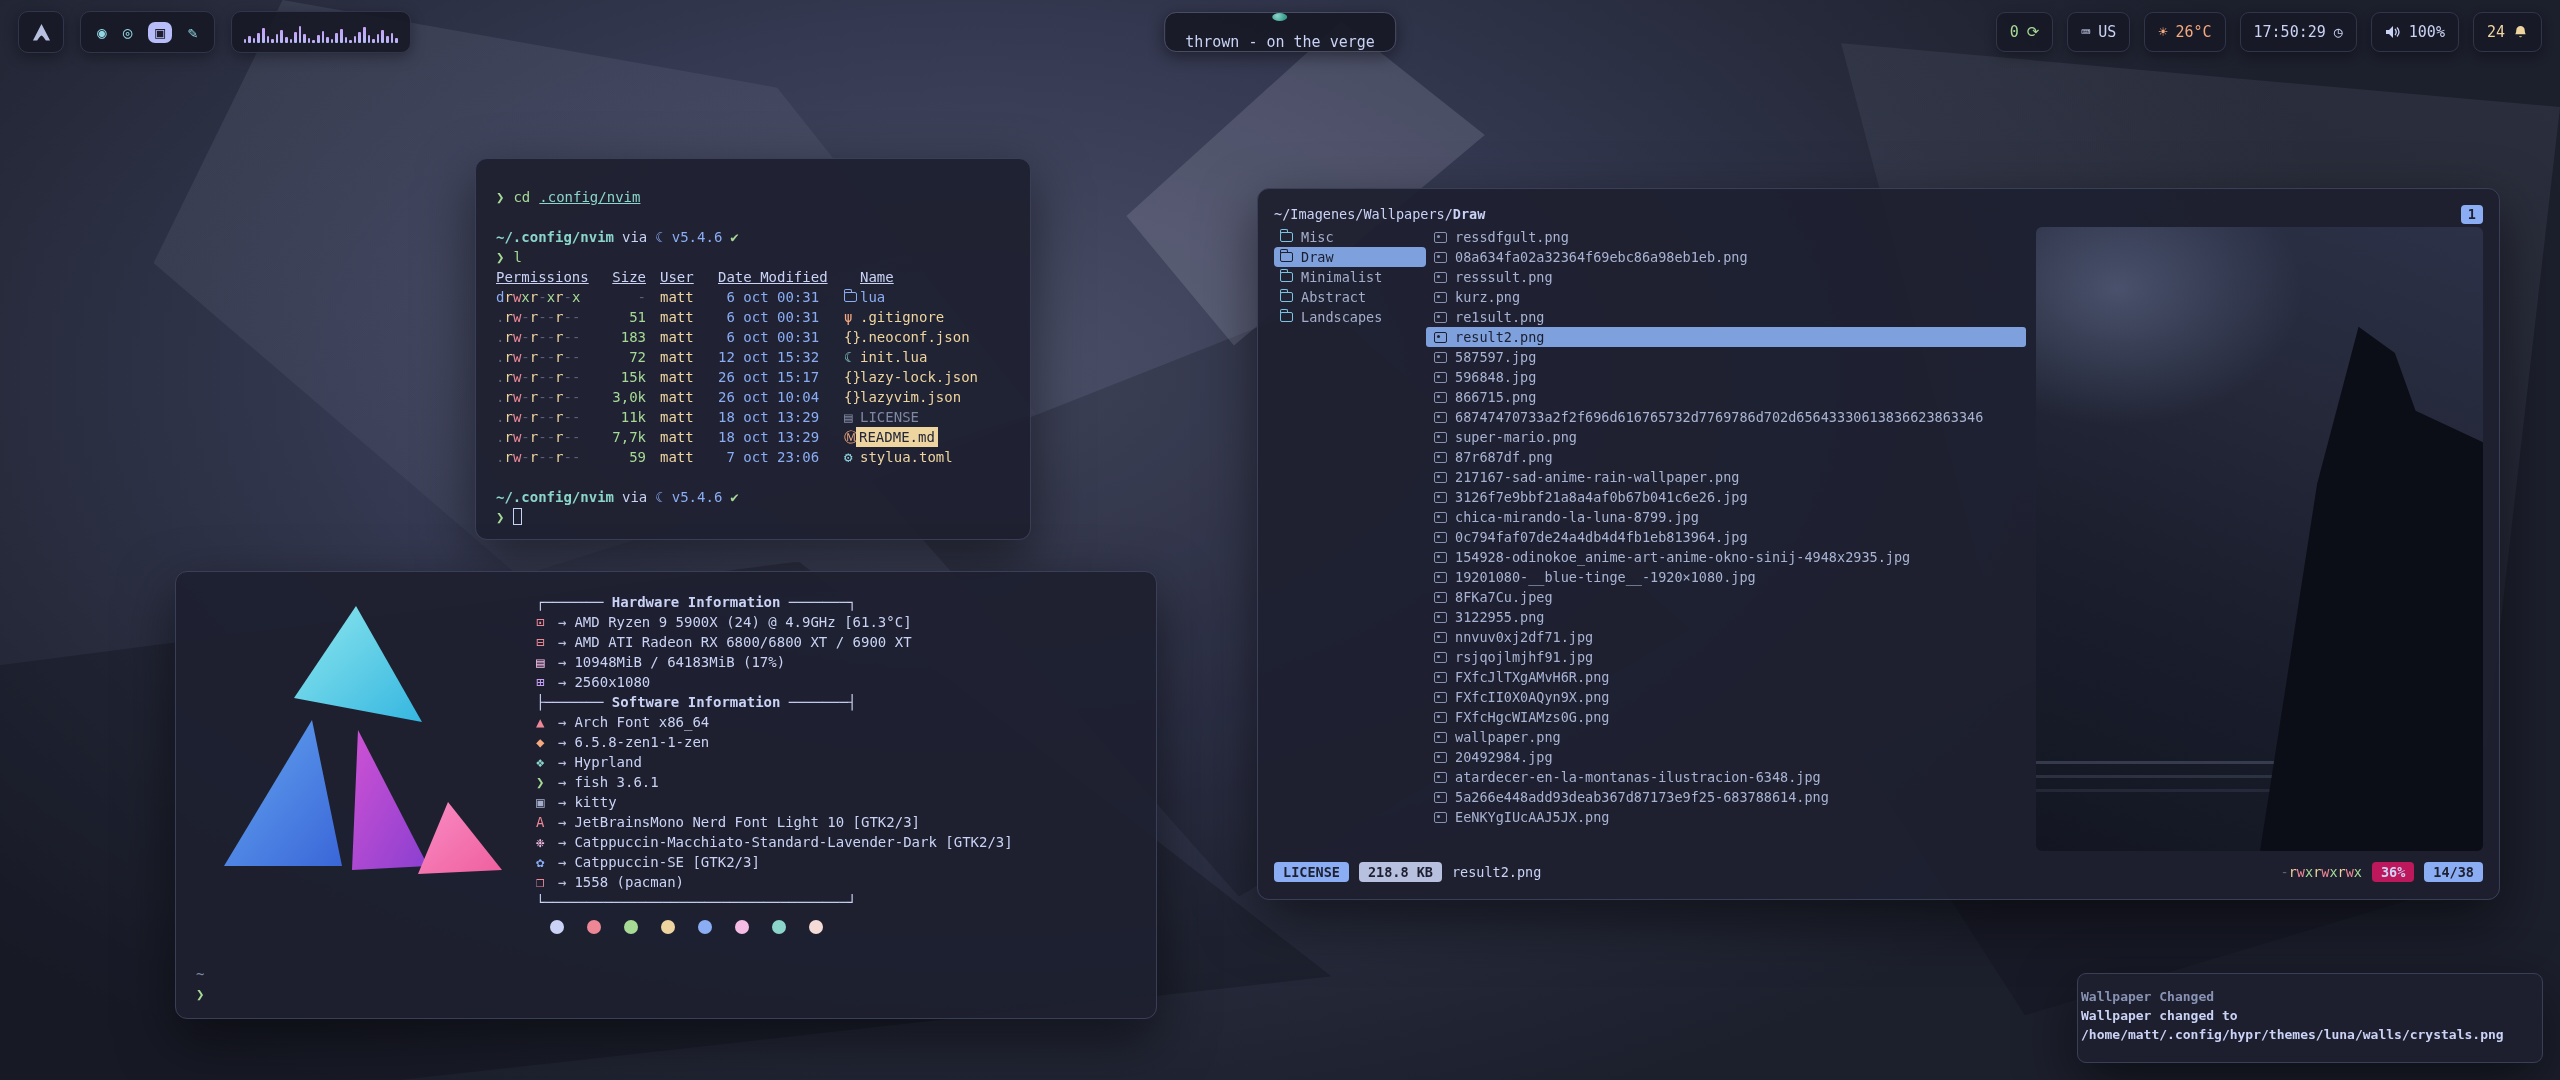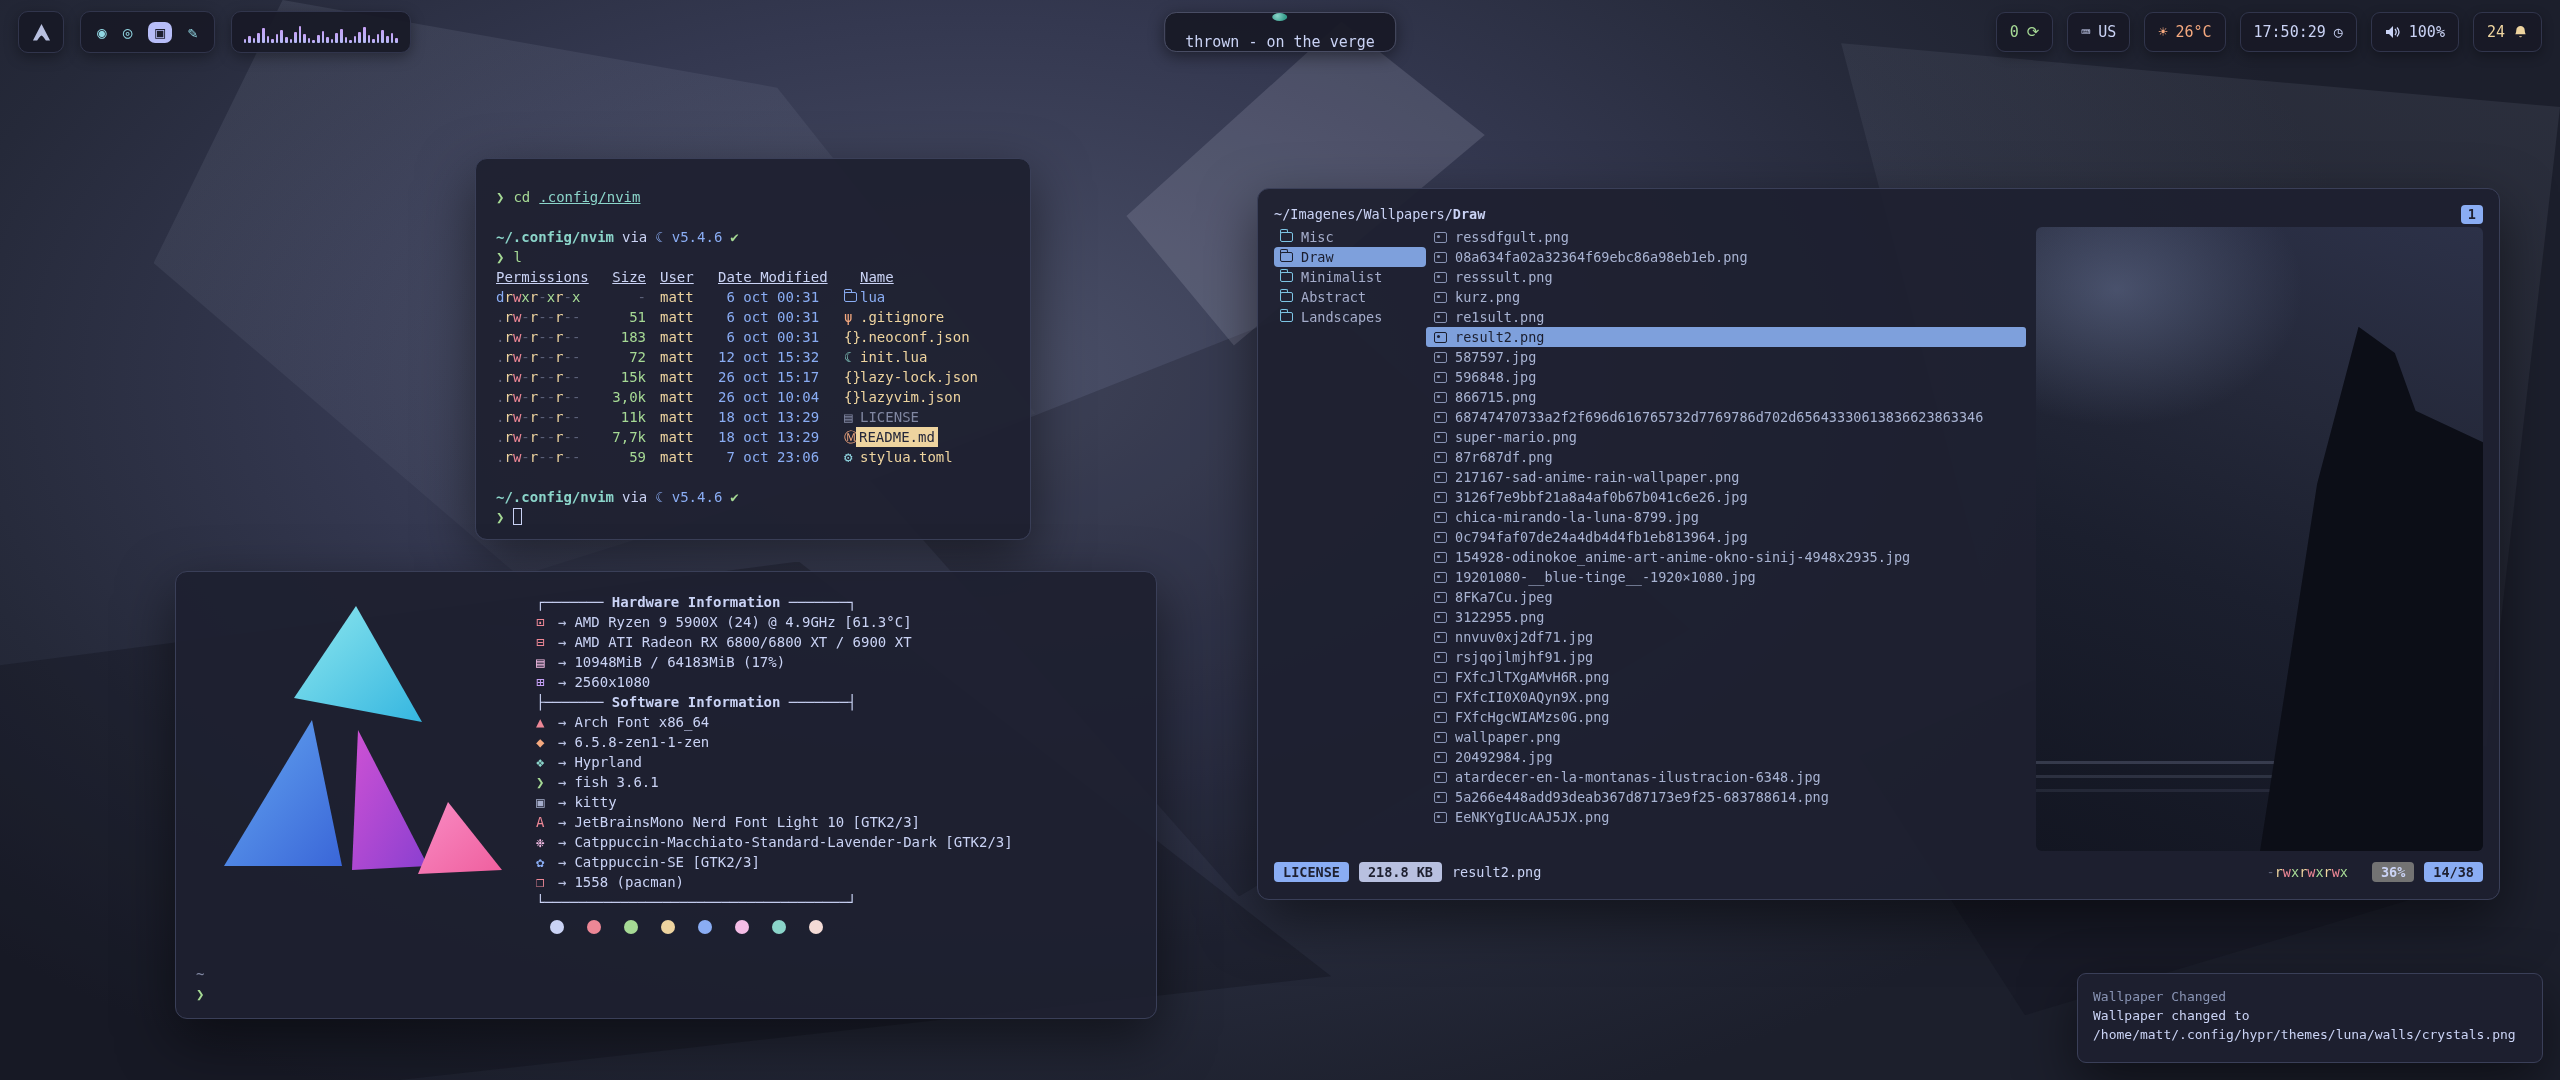--- a/index.html
+++ b/index.html
@@ -130,28 +130,28 @@
   .fm-preview::before { content:''; position:absolute; left:0; right:0; bottom:14%; height:3px;
         background:rgba(150,160,190,.25); box-shadow:0 14px 0 rgba(150,160,190,.18), 0 28px 0 rgba(150,160,190,.12); }
   .fm-preview::after { content:''; position:absolute; right:0; top:16%; width:58%; height:84%;
         background:#0c0e17;
         clip-path:polygon(52% 0, 66% 5%, 74% 16%, 100% 22%, 100% 100%, 14% 100%, 26% 62%, 36% 30%); }
   .fm-status { height:26px; margin-top:8px; display:flex; align-items:center; justify-content:space-between; }
   .st-left, .st-right { display:flex; align-items:center; gap:10px; }
   .badge { padding:0 9px; border-radius:4px; height:20px; line-height:20px; font-weight:bold; }
   .b-mode { background:#8aadf4; color:#1e2030; }
   .b-size { background:#b8c0e0; color:#1e2030; }
-  .b-pct  { background:#737373; color:#cad3f5;margin-left:14px; }
+  .b-pct  { background:#be185d; color:#cad3f5; }
   .b-pos  { background:#8aadf4; color:#1e2030; }
   .st-file { color:#cad3f5; }
   .st-perms { letter-spacing:0; }
 
   
-  .notif { left:2077px; top:973px; width:466px; height:90px; padding:13px 15px;
-           font-size:13px; line-height:19px; border-radius:9px; }
+  .notif { left:2077px; top:973px; width:466px; height:90px; padding:13px 3px;
+           font-size:13px; line-height:19px; border-radius:9px;font-weight:bold; }
   .notif-title { color:#8893b3; }
   .notif-body { color:#cad3f5; white-space:pre-wrap; }
 </style>
 </head>
 <body>
 
 <div>
   <div class="shard sh1"></div>
   <div class="shard sh2"></div>
   <div class="shard sh3"></div>

